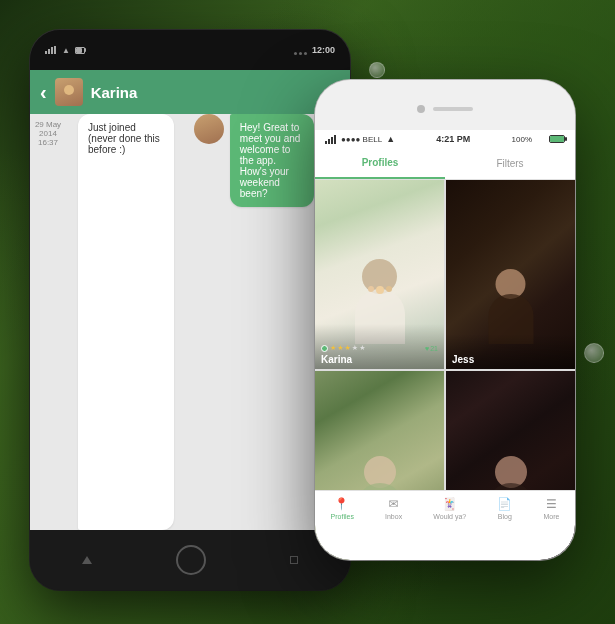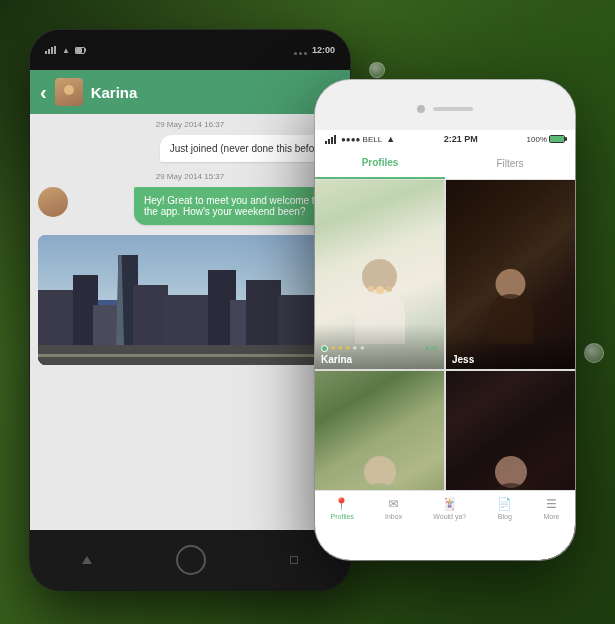--- a/index.html
+++ b/index.html
@@ -82,21 +82,21 @@
       gap: 8px;
     }
 
     .chat-area {
       position: absolute;
       top: 44px;
       left: 0; right: 0; bottom: 0;
       background: #e8e8e8;
       overflow: hidden;
       display: flex;
-      flex-direction: column;
+      flex-direction: row;
       gap: 4px;
     }
 
     .chat-timestamp {
       text-align: center;
       font-size: 8px;
       color: #888;
       margin: 6px 0 2px;
     }
 
@@ -421,21 +421,20 @@
       <div style="flex:1;"></div>
     </div>
 
     <div class="chat-area">
       <div class="chat-timestamp">29 May 2014 16:37</div>
 
       <div class="chat-bubble-right">
         <div class="bubble-white">Just joined (never done this before :)</div>
       </div>
 
-      <div class="chat-timestamp">29 May 2014 15:37</div>
 
       <div class="chat-bubble-left">
         <div class="chat-avatar">
           <div style="width:100%;height:100%;background:linear-gradient(160deg,#c8a070,#a07050);"></div>
         </div>
         <div class="bubble-green" style="border-radius:2px 12px 12px 12px;background:#5cb876;color:white;">Hey! Great to meet you and welcome to the app. How's your weekend been?</div>
       </div>
 
 
 
@@ -484,22 +483,22 @@
     <div style="display:flex;align-items:center;gap:2px;">
       <div style="display:flex;gap:1px;align-items:flex-end;">
         <div style="width:2px;height:3px;background:#333;"></div>
         <div style="width:2px;height:5px;background:#333;"></div>
         <div style="width:2px;height:7px;background:#333;"></div>
         <div style="width:2px;height:9px;background:#333;"></div>
       </div>
       <span style="font-size:8px;margin-left:3px;">●●●● BELL</span>
       <span style="font-size:9px;margin-left:2px;">▲</span>
     </div>
-    <div style="font-size:9px;font-weight:bold;">2:21 PM</div>
-    <div style="display:flex;align-items:center;gap:2px;">
+    <div style="font-size:9px;font-weight:bold;">4:21 PM</div>
+    <div style="display:flex;align-items:center;gap:17px;">
       <span style="font-size:8px;">100%</span>
       <div style="width:16px;height:8px;border:1px solid #333;border-radius:2px;position:relative;">
         <div style="position:absolute;right:-3px;top:50%;transform:translateY(-50%);width:2px;height:4px;background:#333;border-radius:1px;"></div>
         <div style="width:100%;height:100%;background:#5cb876;border-radius:1px;"></div>
       </div>
     </div>
   </div>
 
   <div class="iphone-tab-bar" style="top:68px;">
     <div class="iphone-tab active">Profiles</div>

